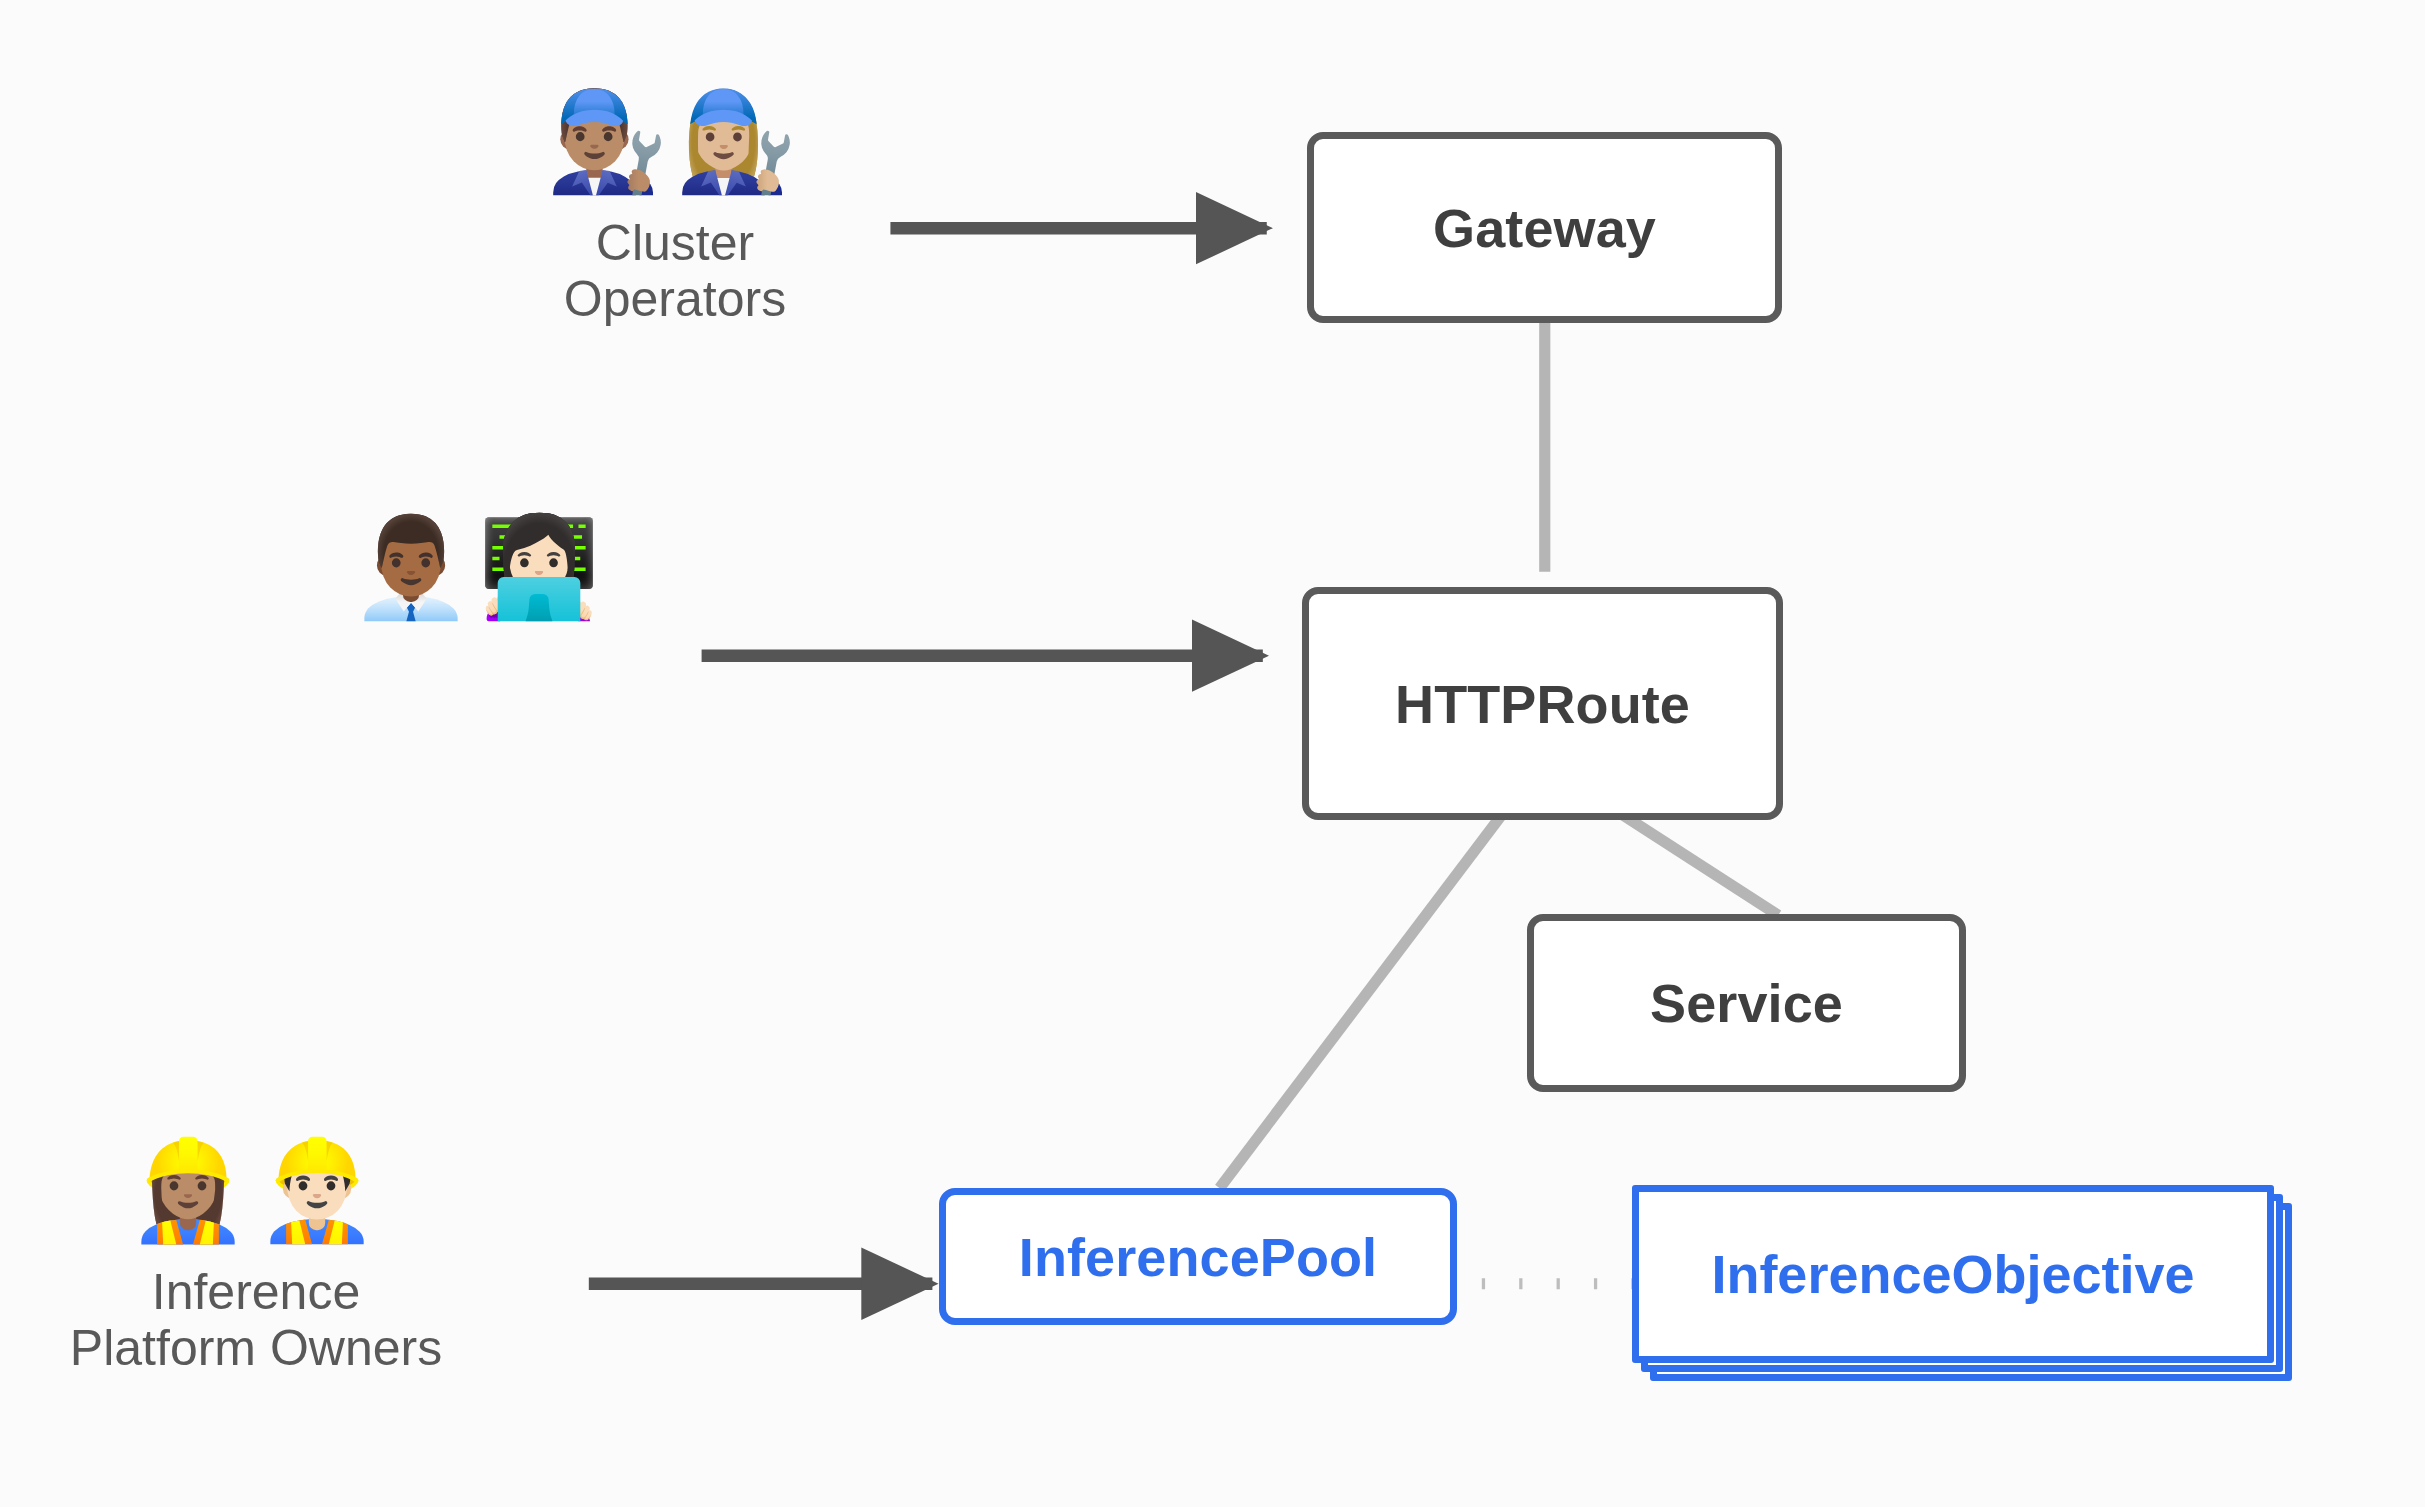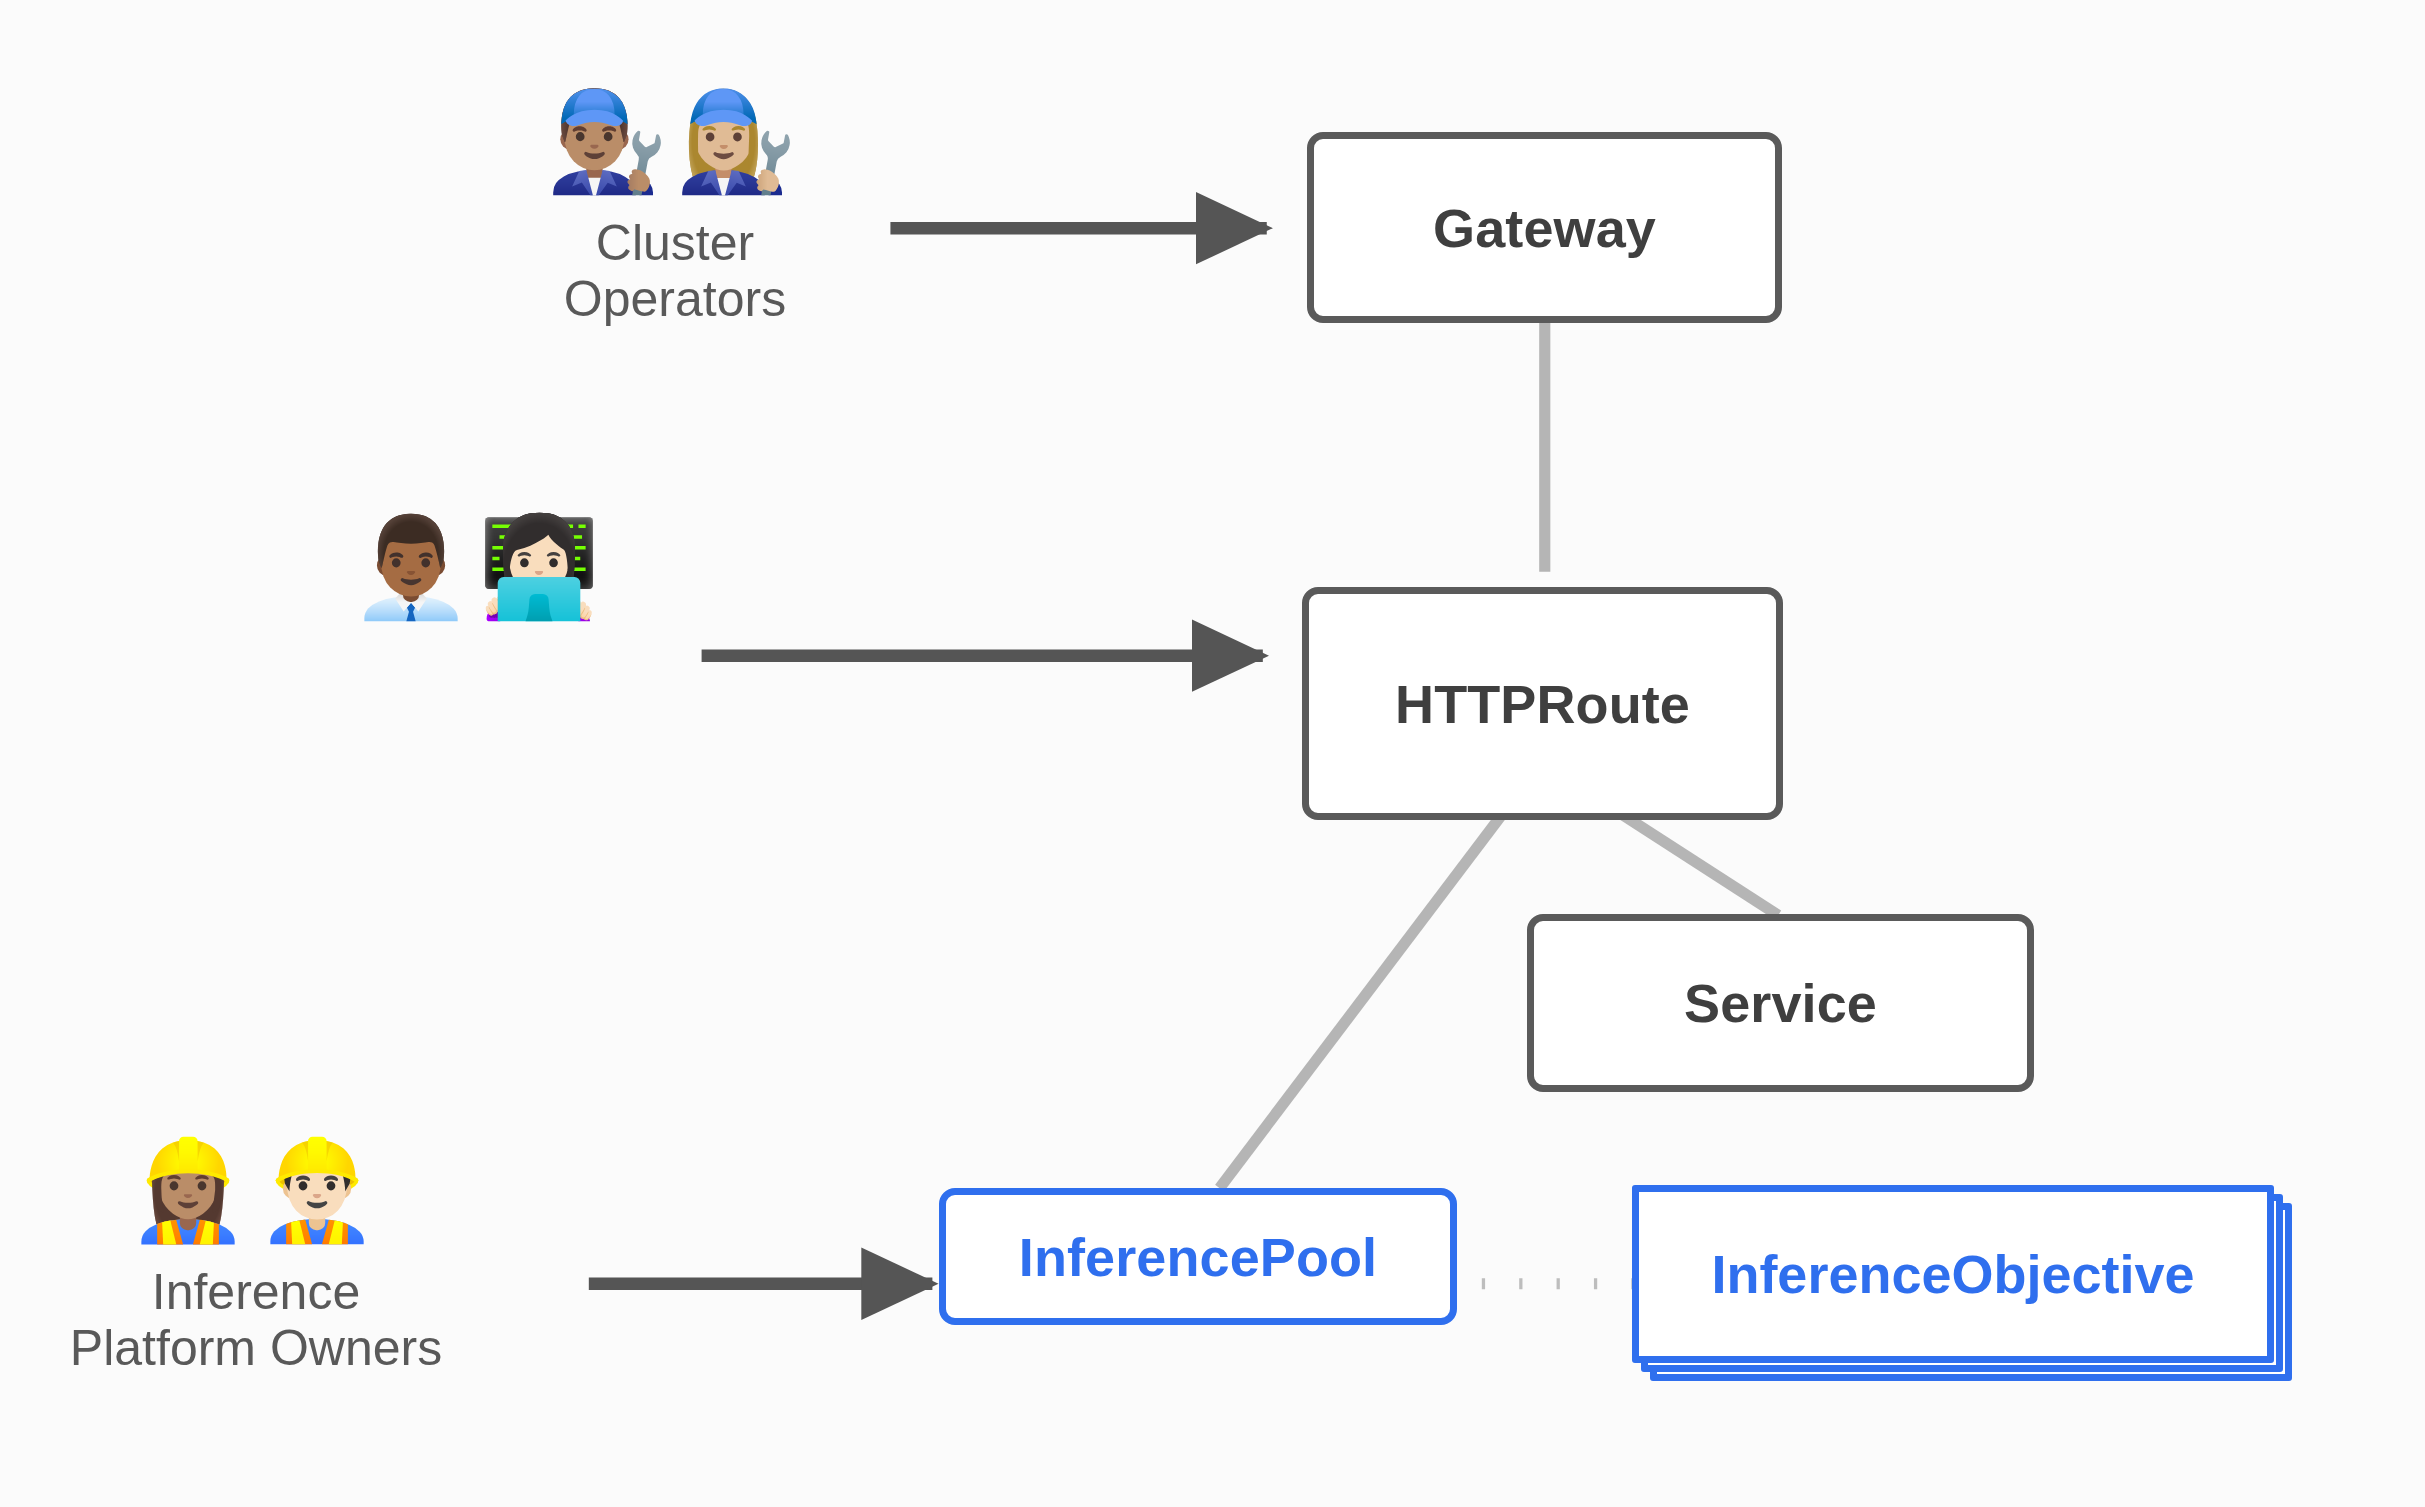--- a/index.html
+++ b/index.html
@@ -144,21 +144,21 @@
   </div>
 
   <div class="node gray" style="left:1307px; top:132px; width:475px; height:191px;">
     <span class="node-label">Gateway</span>
   </div>
 
   <div class="node gray" style="left:1302px; top:569px; width:481px; height:233px;margin-top:18px;">
     <span class="node-label">HTTPRoute</span>
   </div>
 
-  <div class="node gray" style="left:1527px; top:914px; width:507px; height:178px;">
+  <div class="node gray" style="left:1527px; top:914px; width:439px; height:178px;">
     <span class="node-label">Service</span>
   </div>
 
   <div class="node blue" style="left:939px; top:1188px; width:518px; height:137px;">
     <span class="node-label">InferencePool</span>
   </div>
 
   <div class="stack" style="left:1632px; top:1185px; width:667px; height:203px;">
     <div class="card c3" style="width:642px; height:178px;"></div>
     <div class="card c2" style="width:642px; height:178px;"></div>

